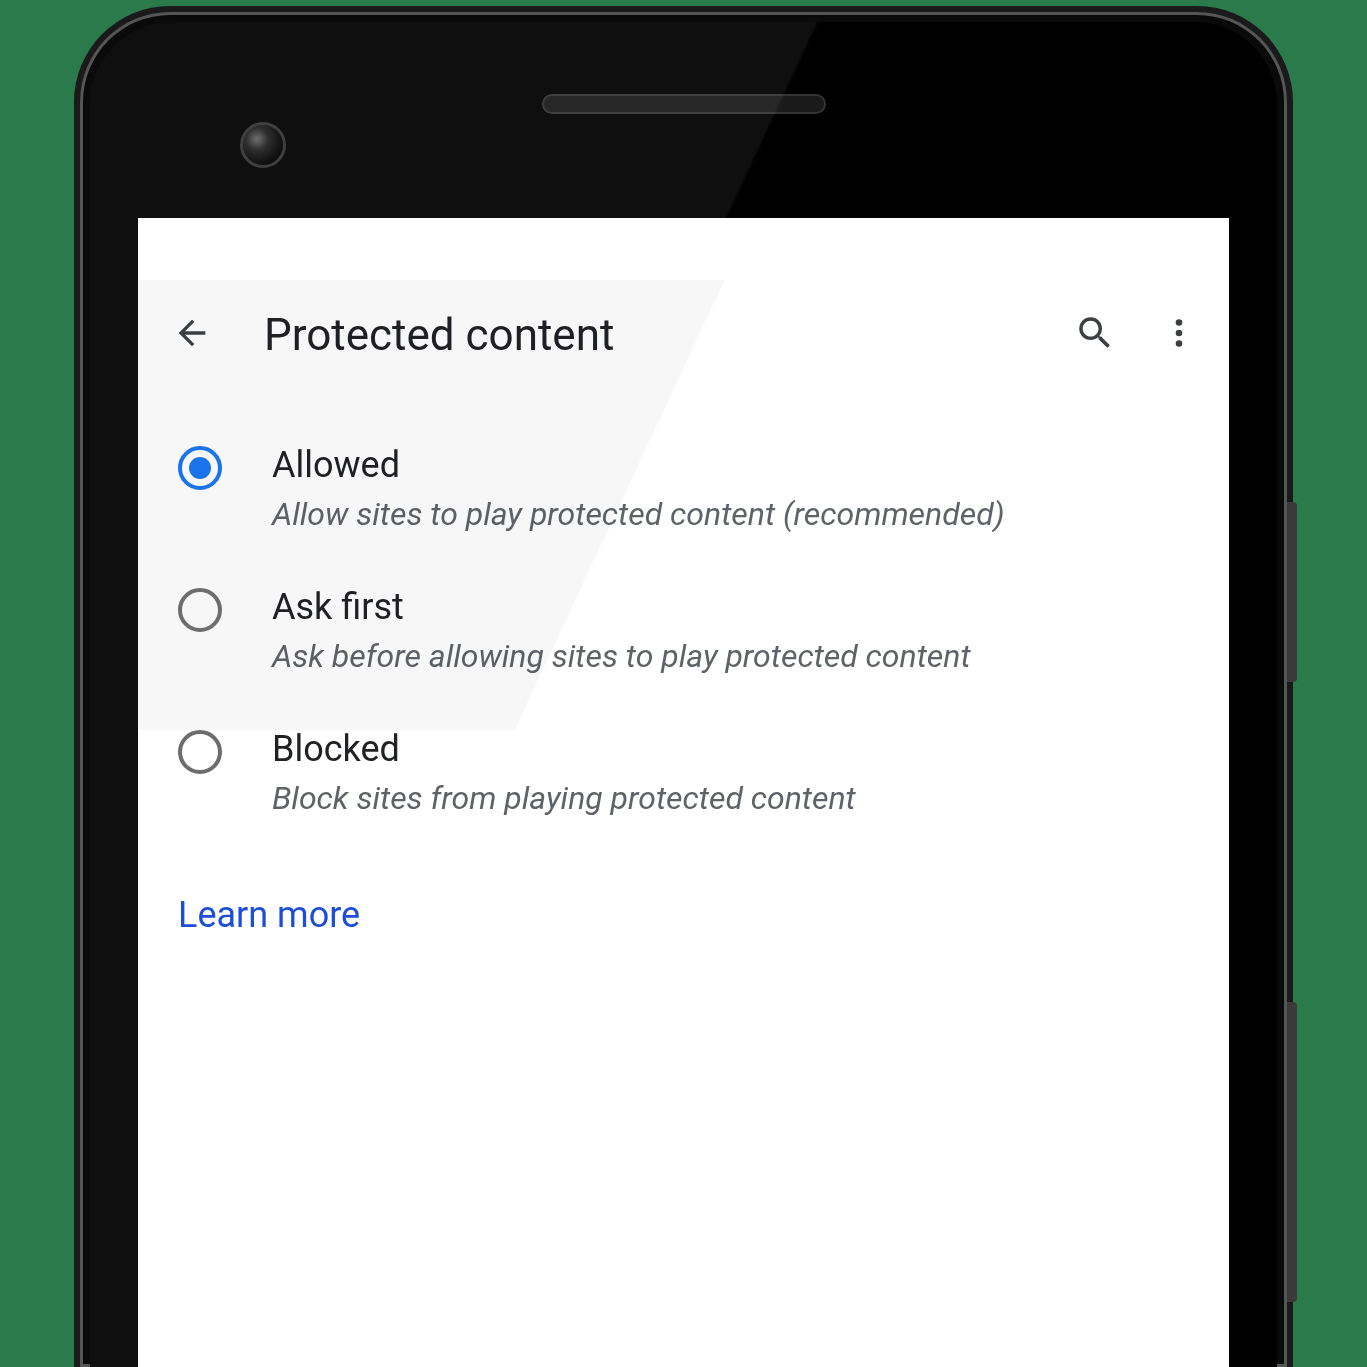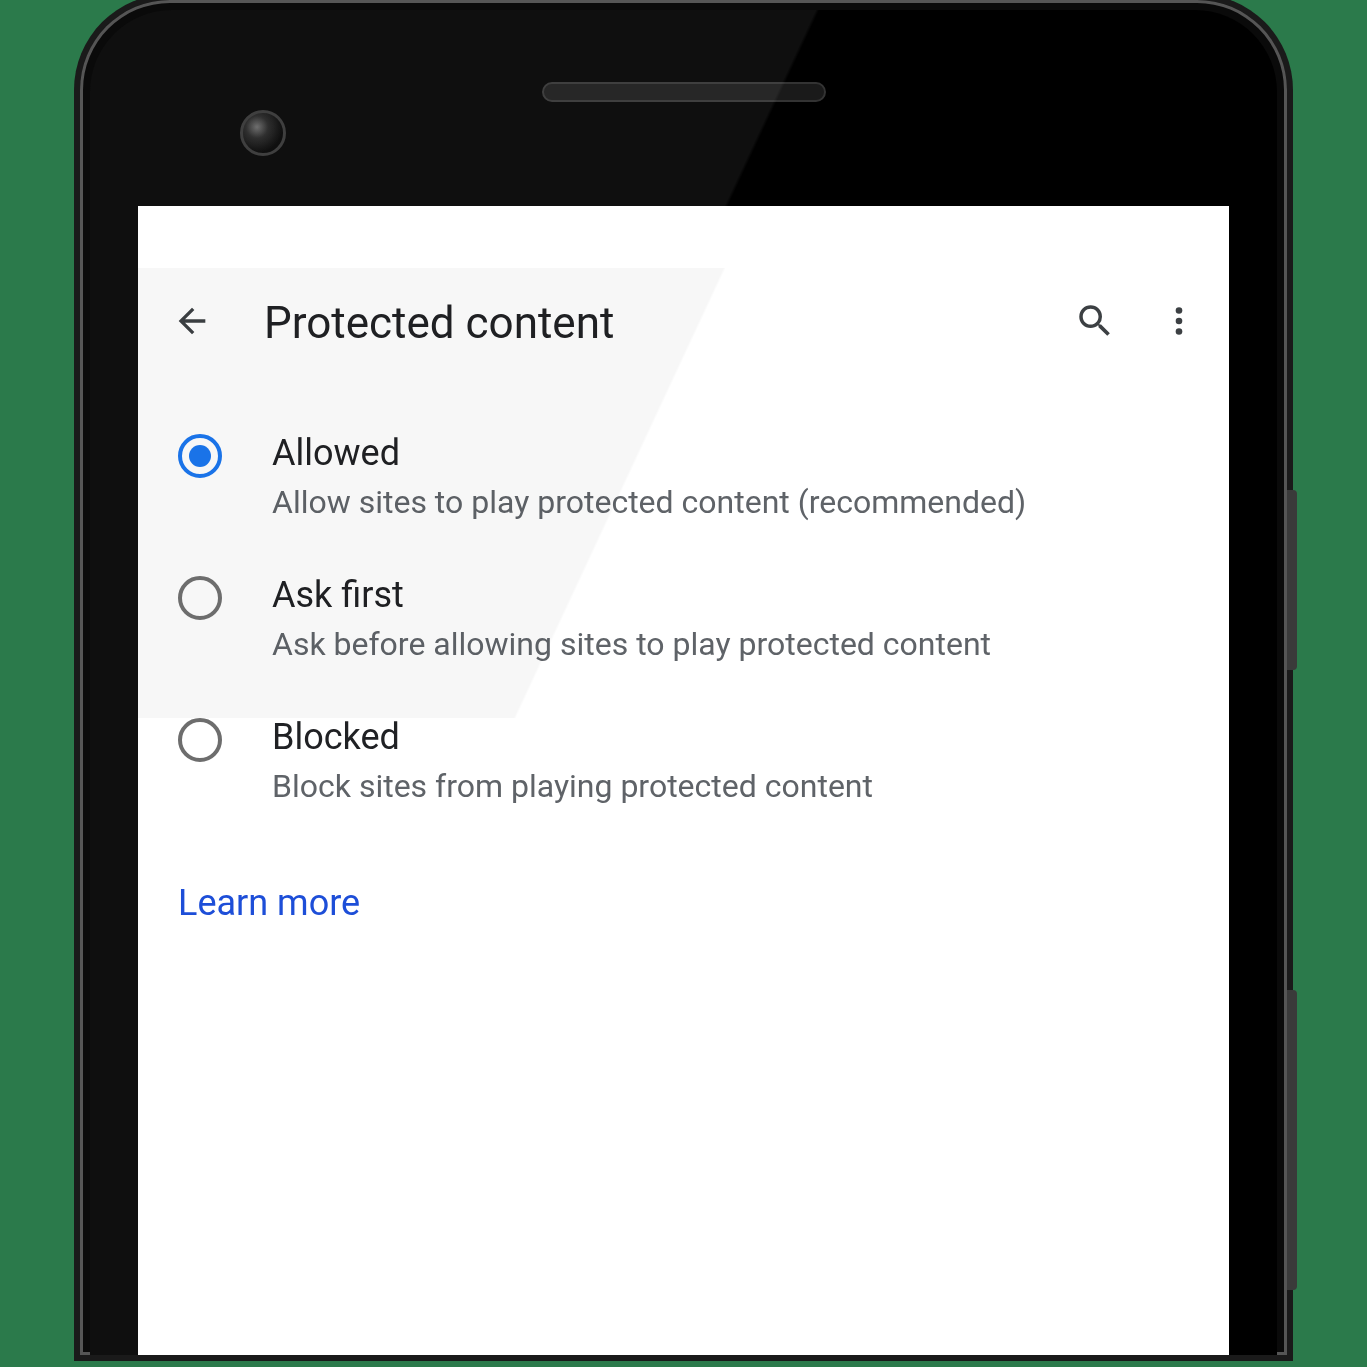--- a/index.html
+++ b/index.html
@@ -8,21 +8,21 @@
     background: #2b7a4b;
     font-family: Roboto, "Helvetica Neue", Arial, sans-serif;
     width: 1367px;
     height: 1367px;
     overflow: hidden;
     position: relative;
   }
   .phone-frame {
     position: absolute;
     left: 80px;
-    top: 0;
+    top: 12px;
     width: 1207px;
     height: 1355px;
     background: #0a0a0a;
     border-radius: 90px 90px 0 0;
     box-shadow: inset 0 0 0 3px #555, 0 0 0 6px #1a1a1a;
   }
   .phone-inner {
     position: absolute;
     left: 10px;
     top: 10px;
@@ -169,20 +169,21 @@
   .option-title {
     font-size: 36px;
     color: #202124;
     line-height: 1.3;
   }
   .option-sub {
     font-size: 32px;
     color: #5f6368;
     line-height: 1.35;
     margin-top: 4px;
+    font-style: italic;
   }
   .learn-more {
     display: inline-block;
     margin: 50px 0 0 40px;
     font-size: 36px;
     color: #1d4ed8;
     cursor: pointer;
   }
   .glare-screen {
     position: absolute;

